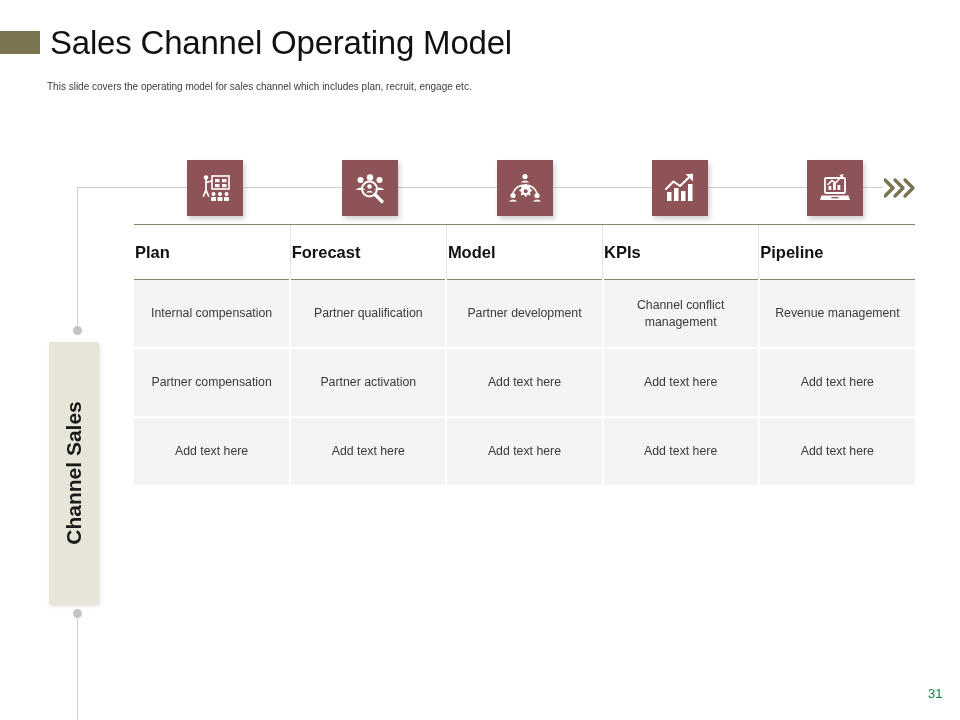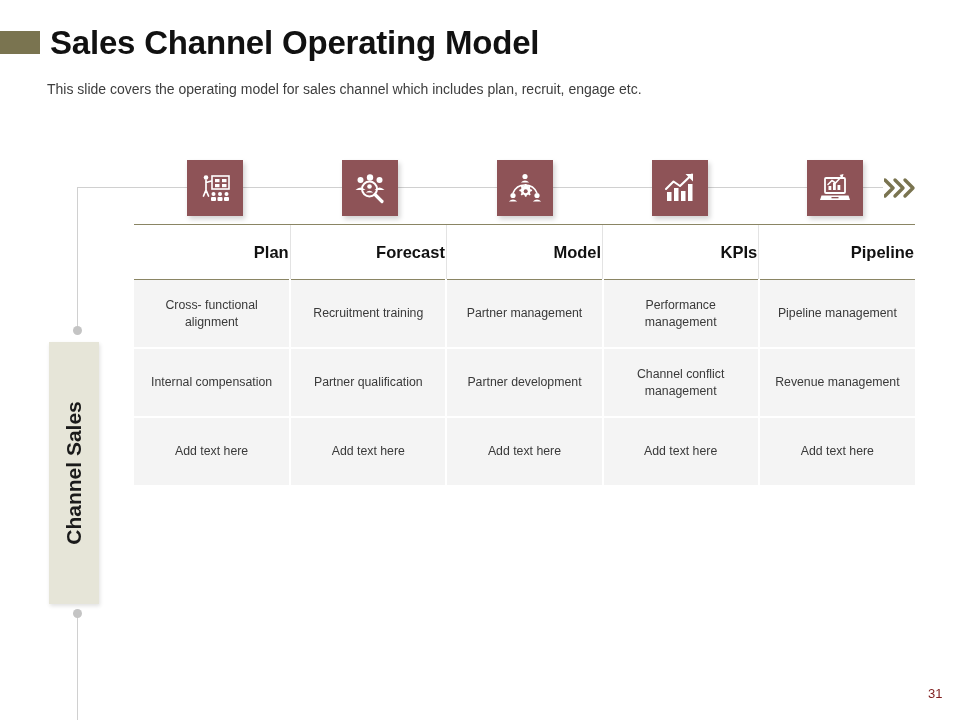--- a/index.html
+++ b/index.html
@@ -22,30 +22,30 @@
     top: 31px;
     width: 40px;
     height: 23px;
     background: #7a7450;
   }
   #page-title {
     position: absolute;
     left: 50px;
     top: 24px;
     font-size: 33px;
-    font-weight: bold;
+    font-weight: normal;
     color: #111111;
     letter-spacing: -0.2px;
     white-space: nowrap;
   }
   #page-subtitle {
     position: absolute;
     left: 47px;
     top: 81px;
-    font-size: 14px;
+    font-size: 10px;
     color: #3d3d3d;
     white-space: nowrap;
   }
 
   
   .conn-line {
     position: absolute;
     background: #d0d0d0;
   }
   #conn-horizontal {
@@ -136,21 +136,21 @@
   }
   #matrix-table th {
     height: 52px;
     background: #ffffff;
     font-size: 16.5px;
     font-weight: bold;
     color: #111111;
     border-top: 1.5px solid #8a8564;
     border-bottom: 1.5px solid #8a8564;
     border-left: 1px solid #e3e3e3;
-    text-align: right;
+    text-align: left;
     vertical-align: middle;
   }
   #matrix-table th:first-child { border-left: none; }
   #matrix-table td {
     height: 63px;
     background: #f4f4f4;
     font-size: 12.3px;
     color: #3a3a3a;
     text-align: center;
     vertical-align: middle;
@@ -161,21 +161,21 @@
   }
   #matrix-table td:first-child { border-left: none; }
   #matrix-table tbody tr:last-child td { border-bottom: none; }
 
   
   #page-number {
     position: absolute;
     left: 928px;
     top: 686px;
     font-size: 13px;
-    color: #7f1d1d;
+    color: #15803d;
   }
 </style>
 </head>
 <body>
 
 <div id="title-accent-bar"></div>
 <div id="page-title">Sales Channel Operating Model</div>
 <div id="page-subtitle">This slide covers the operating model for sales channel which includes plan, recruit, engage etc.</div>
 
 <div class="conn-line" id="conn-horizontal"></div>
@@ -281,34 +281,34 @@
     <tr>
       <th>Plan</th>
       <th>Forecast</th>
       <th>Model</th>
       <th>KPIs</th>
       <th>Pipeline</th>
     </tr>
   </thead>
   <tbody>
     <tr>
-      <td>Cross- functional alignment</td>
-      <td>Recruitment training</td>
-      <td>Partner management</td>
-      <td>Performance management</td>
-      <td>Pipeline management</td>
-    </tr>
-    <tr>
       <td>Internal compensation</td>
       <td>Partner qualification</td>
       <td>Partner development</td>
       <td>Channel conflict management</td>
       <td>Revenue management</td>
     </tr>
     <tr>
+      <td>Partner compensation</td>
+      <td>Partner activation</td>
+      <td>Add text here</td>
+      <td>Add text here</td>
+      <td>Add text here</td>
+    </tr>
+    <tr>
       <td>Add text here</td>
       <td>Add text here</td>
       <td>Add text here</td>
       <td>Add text here</td>
       <td>Add text here</td>
     </tr>
   </tbody>
 </table>
 
 <div id="page-number">31</div>

